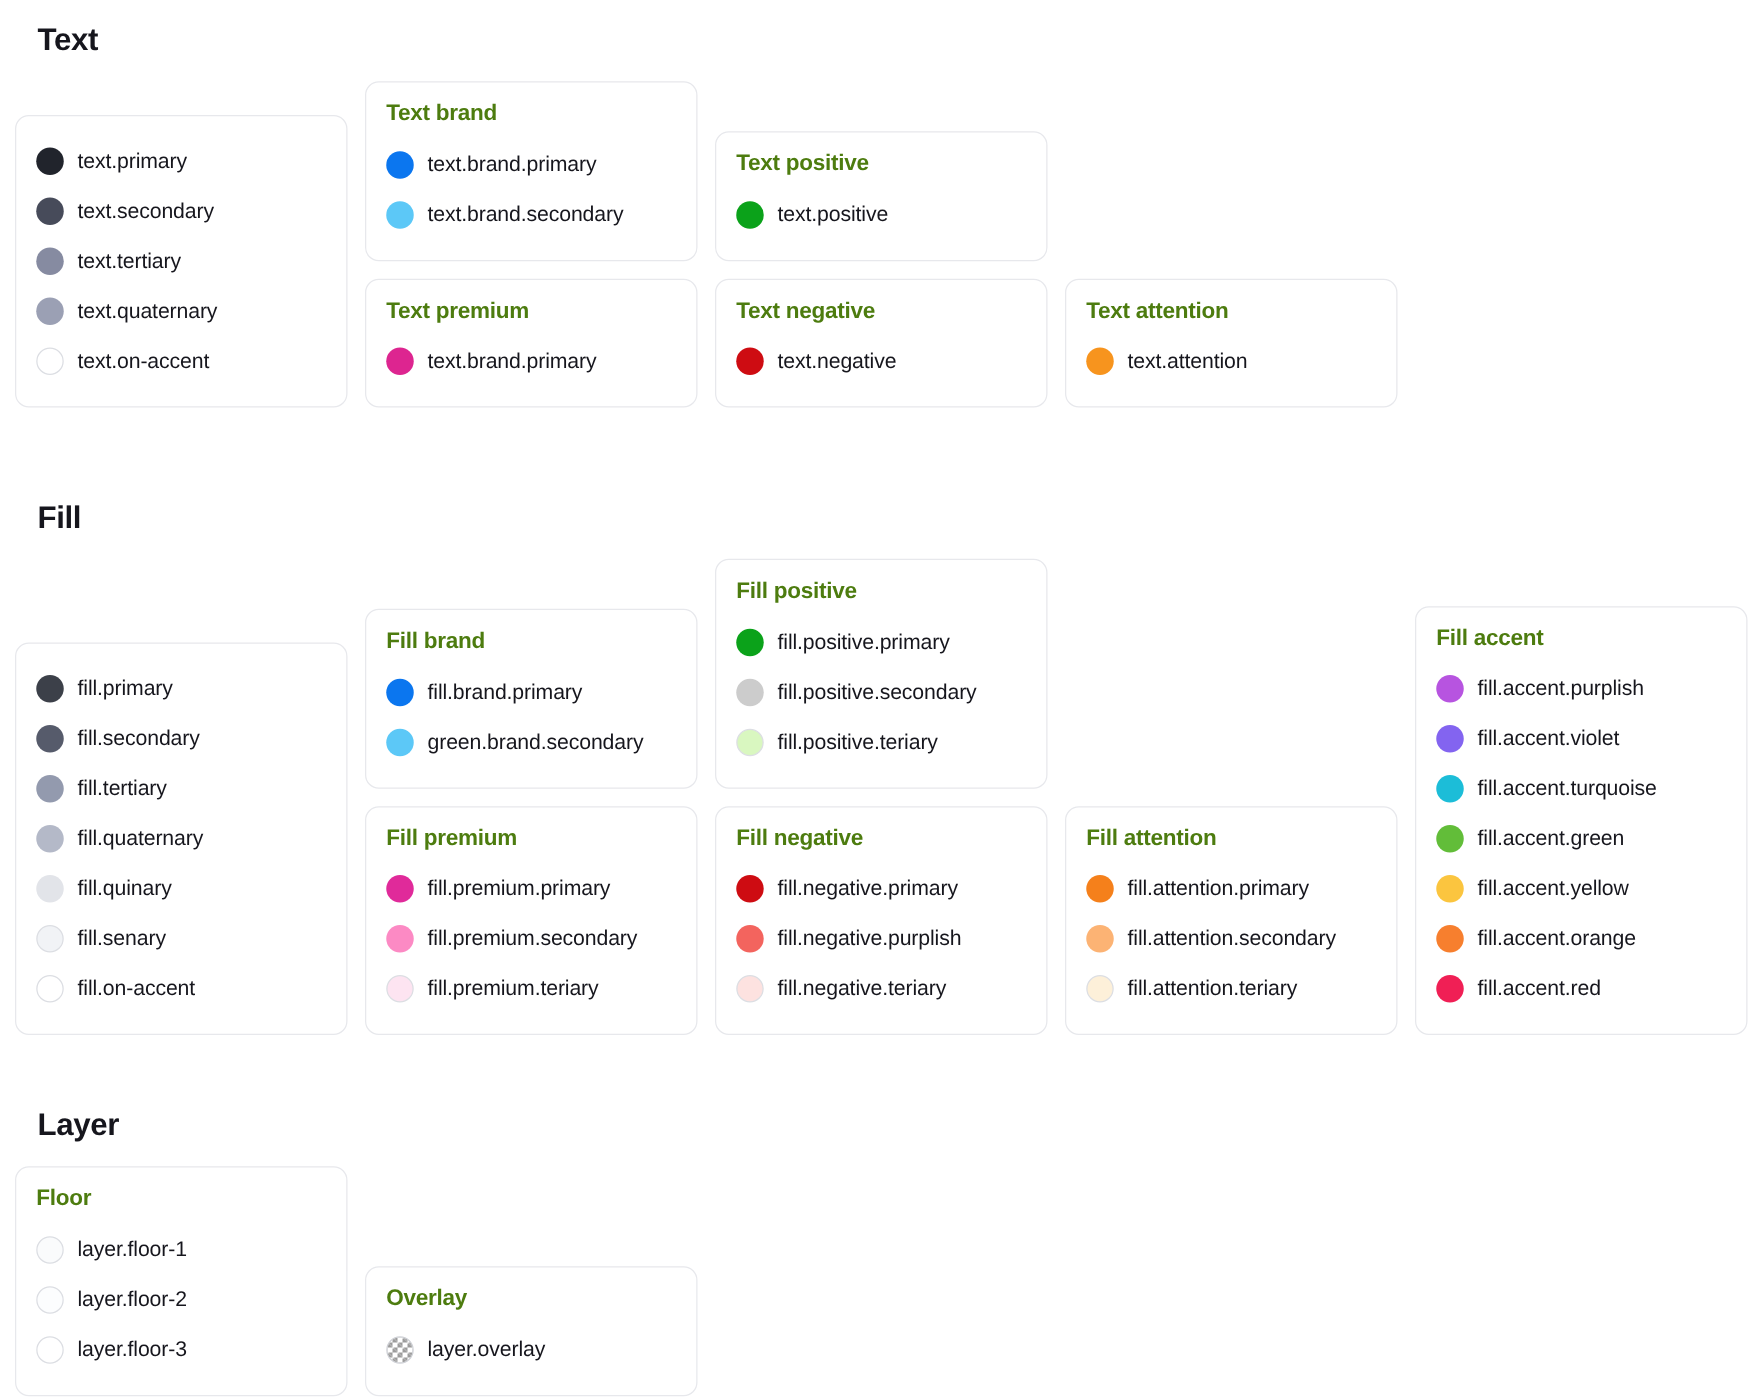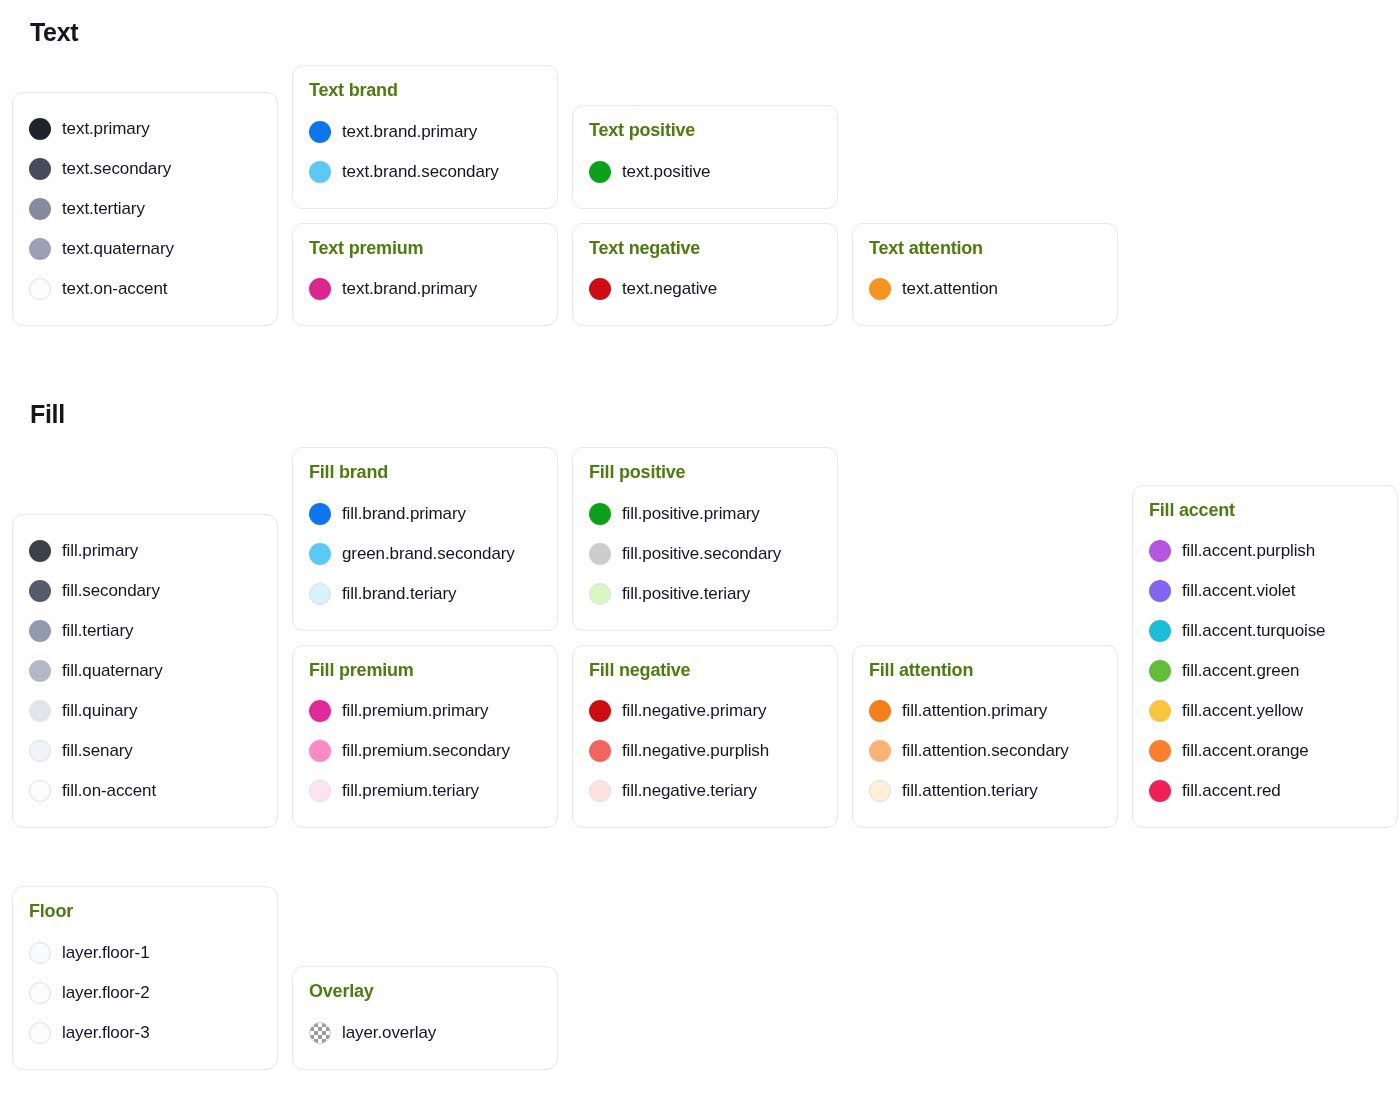--- a/index.html
+++ b/index.html
@@ -211,24 +211,20 @@
             <div class="card">
               <div class="card-title">Fill brand</div>
               <div class="swatch-row">
                 <span class="swatch" style="background-color: rgb(11, 118, 239);"></span>
                 <span class="swatch-label">fill.brand.primary</span>
               </div>
               <div class="swatch-row">
                 <span class="swatch" style="background-color: rgb(92, 200, 247);"></span>
                 <span class="swatch-label">green.brand.secondary</span>
               </div>
-              <div class="swatch-row">
-                <span class="swatch bordered" style="background-color: rgb(216, 242, 253);"></span>
-                <span class="swatch-label">fill.brand.teriary</span>
-              </div>
             </div>
             <div class="card">
               <div class="card-title">Fill premium</div>
               <div class="swatch-row">
                 <span class="swatch" style="background-color: rgb(224, 42, 154);"></span>
                 <span class="swatch-label">fill.premium.primary</span>
               </div>
               <div class="swatch-row">
                 <span class="swatch" style="background-color: rgb(252, 138, 196);"></span>
                 <span class="swatch-label">fill.premium.secondary</span>
@@ -317,20 +313,21 @@
               </div>
               <div class="swatch-row">
                 <span class="swatch" style="background-color: rgb(240, 31, 85);"></span>
                 <span class="swatch-label">fill.accent.red</span>
               </div>
             </div>
           </div>
         </div>
       </div>
       <div class="section section-gap-layer">
+        <h2 class="section-title">Layer</h2>
         <div class="cols">
           <div class="col">
             <div class="card">
               <div class="card-title">Floor</div>
               <div class="swatch-row">
                 <span class="swatch bordered" style="background-color: rgb(250, 251, 252);"></span>
                 <span class="swatch-label">layer.floor-1</span>
               </div>
               <div class="swatch-row">
                 <span class="swatch bordered" style="background-color: rgb(252, 253, 254);"></span>

